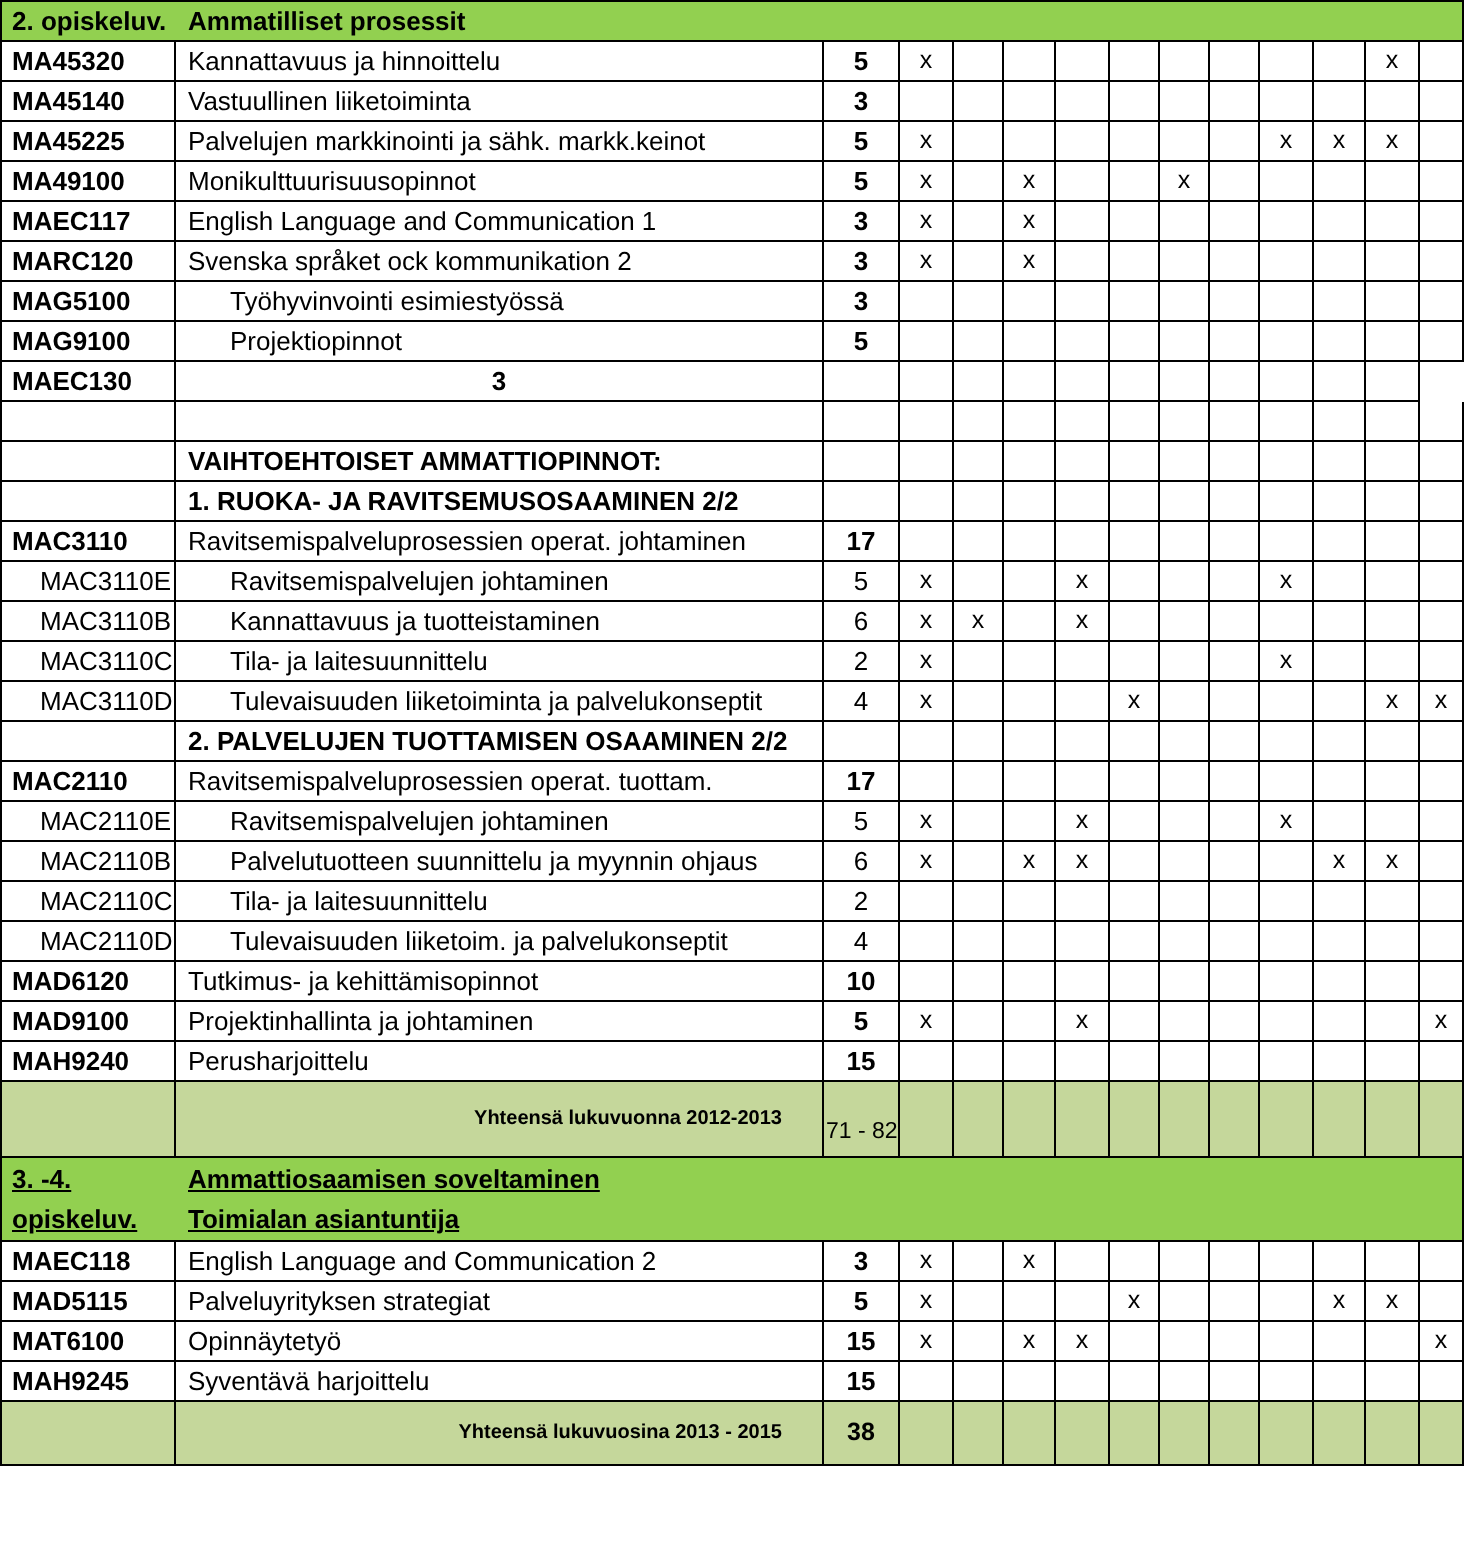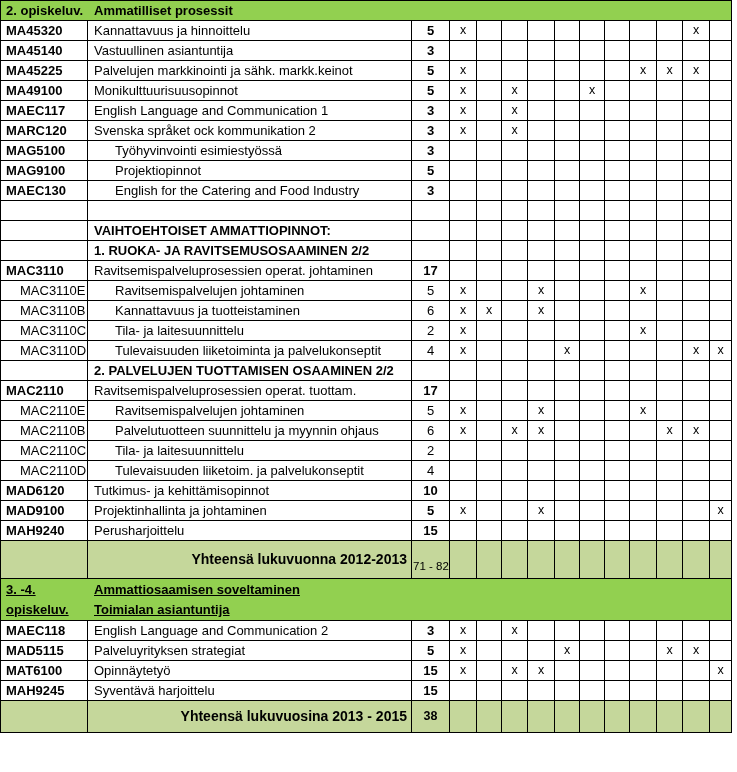--- a/index.html
+++ b/index.html
@@ -65,22 +65,22 @@
   .band-title { padding-left: 6px; font-size: 13px; }
 
   
   .row.total { background: var(--total-green); }
   .row.total1 { height: 38px; }
   .row.total2 { height: 32px; }
   .row.total .cell { display: flex; align-items: center; }
   .row.total .label-cell {
     justify-content: flex-end;
     font-weight: bold;
-    font-size: 14px;
-    padding-right: 4px;
+    font-size: 10px;
+    padding-right: 20px;
   }
   .row.total1 .value-cell {
     align-items: flex-end;
     font-size: 11.5px;
     padding: 0 0 2px 1px;
     overflow: visible;
     font-weight: normal;
   }
   .row.total2 .value-cell {
     justify-content: center;
@@ -111,21 +111,21 @@
           <div class="cell mark"></div>
           <div class="cell mark"></div>
           <div class="cell mark"></div>
           <div class="cell mark"></div>
           <div class="cell mark"></div>
           <div class="cell mark">x</div>
           <div class="cell mark"></div>
         </div>
         <div class="row">
           <div class="cell code">MA45140</div>
-          <div class="cell name">Vastuullinen asiantuntija</div>
+          <div class="cell name">Vastuullinen liiketoiminta</div>
           <div class="cell credits">3</div>
           <div class="cell mark"></div>
           <div class="cell mark"></div>
           <div class="cell mark"></div>
           <div class="cell mark"></div>
           <div class="cell mark"></div>
           <div class="cell mark"></div>
           <div class="cell mark"></div>
           <div class="cell mark"></div>
           <div class="cell mark"></div>
@@ -223,21 +223,20 @@
           <div class="cell mark"></div>
           <div class="cell mark"></div>
           <div class="cell mark"></div>
           <div class="cell mark"></div>
           <div class="cell mark"></div>
           <div class="cell mark"></div>
           <div class="cell mark"></div>
         </div>
         <div class="row">
           <div class="cell code">MAEC130</div>
-          <div class="cell name indent">English for the Catering and Food Industry</div>
           <div class="cell credits">3</div>
           <div class="cell mark"></div>
           <div class="cell mark"></div>
           <div class="cell mark"></div>
           <div class="cell mark"></div>
           <div class="cell mark"></div>
           <div class="cell mark"></div>
           <div class="cell mark"></div>
           <div class="cell mark"></div>
           <div class="cell mark"></div>

